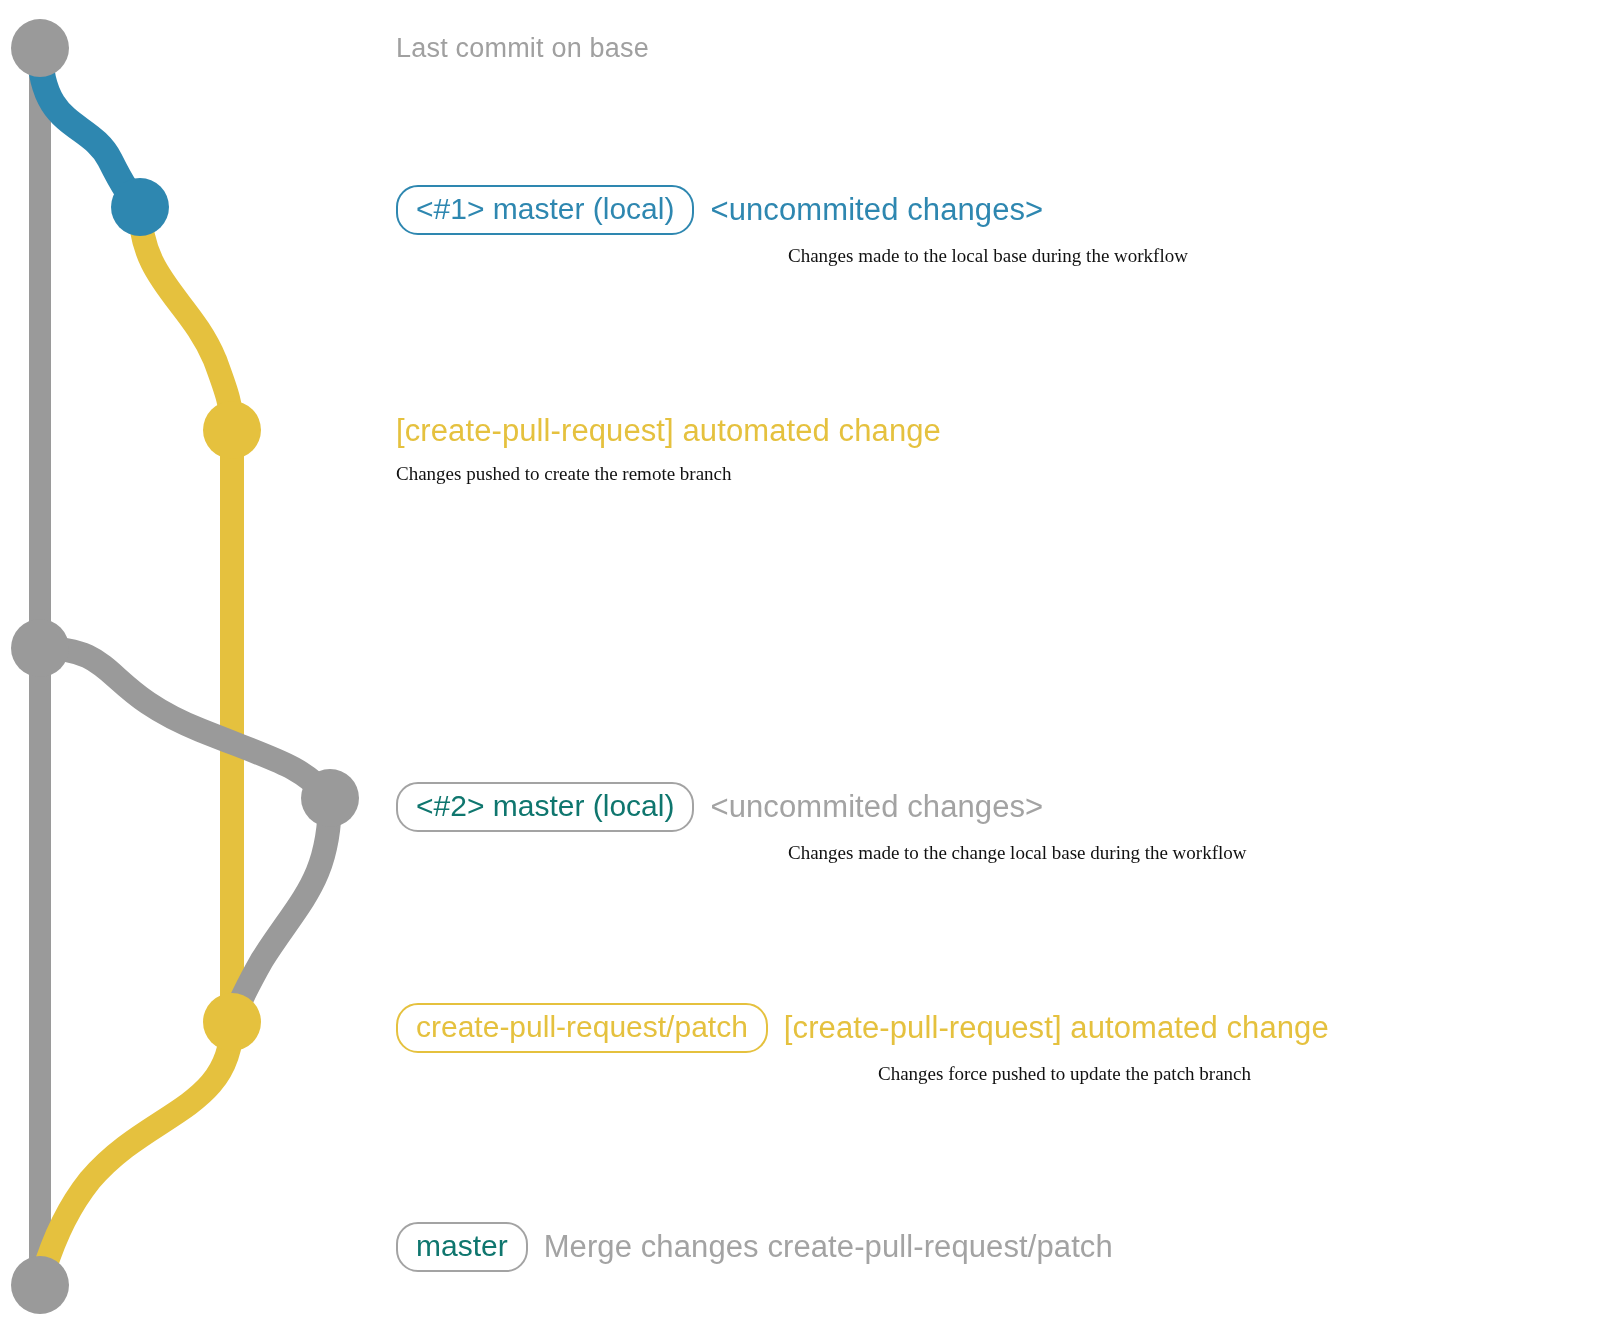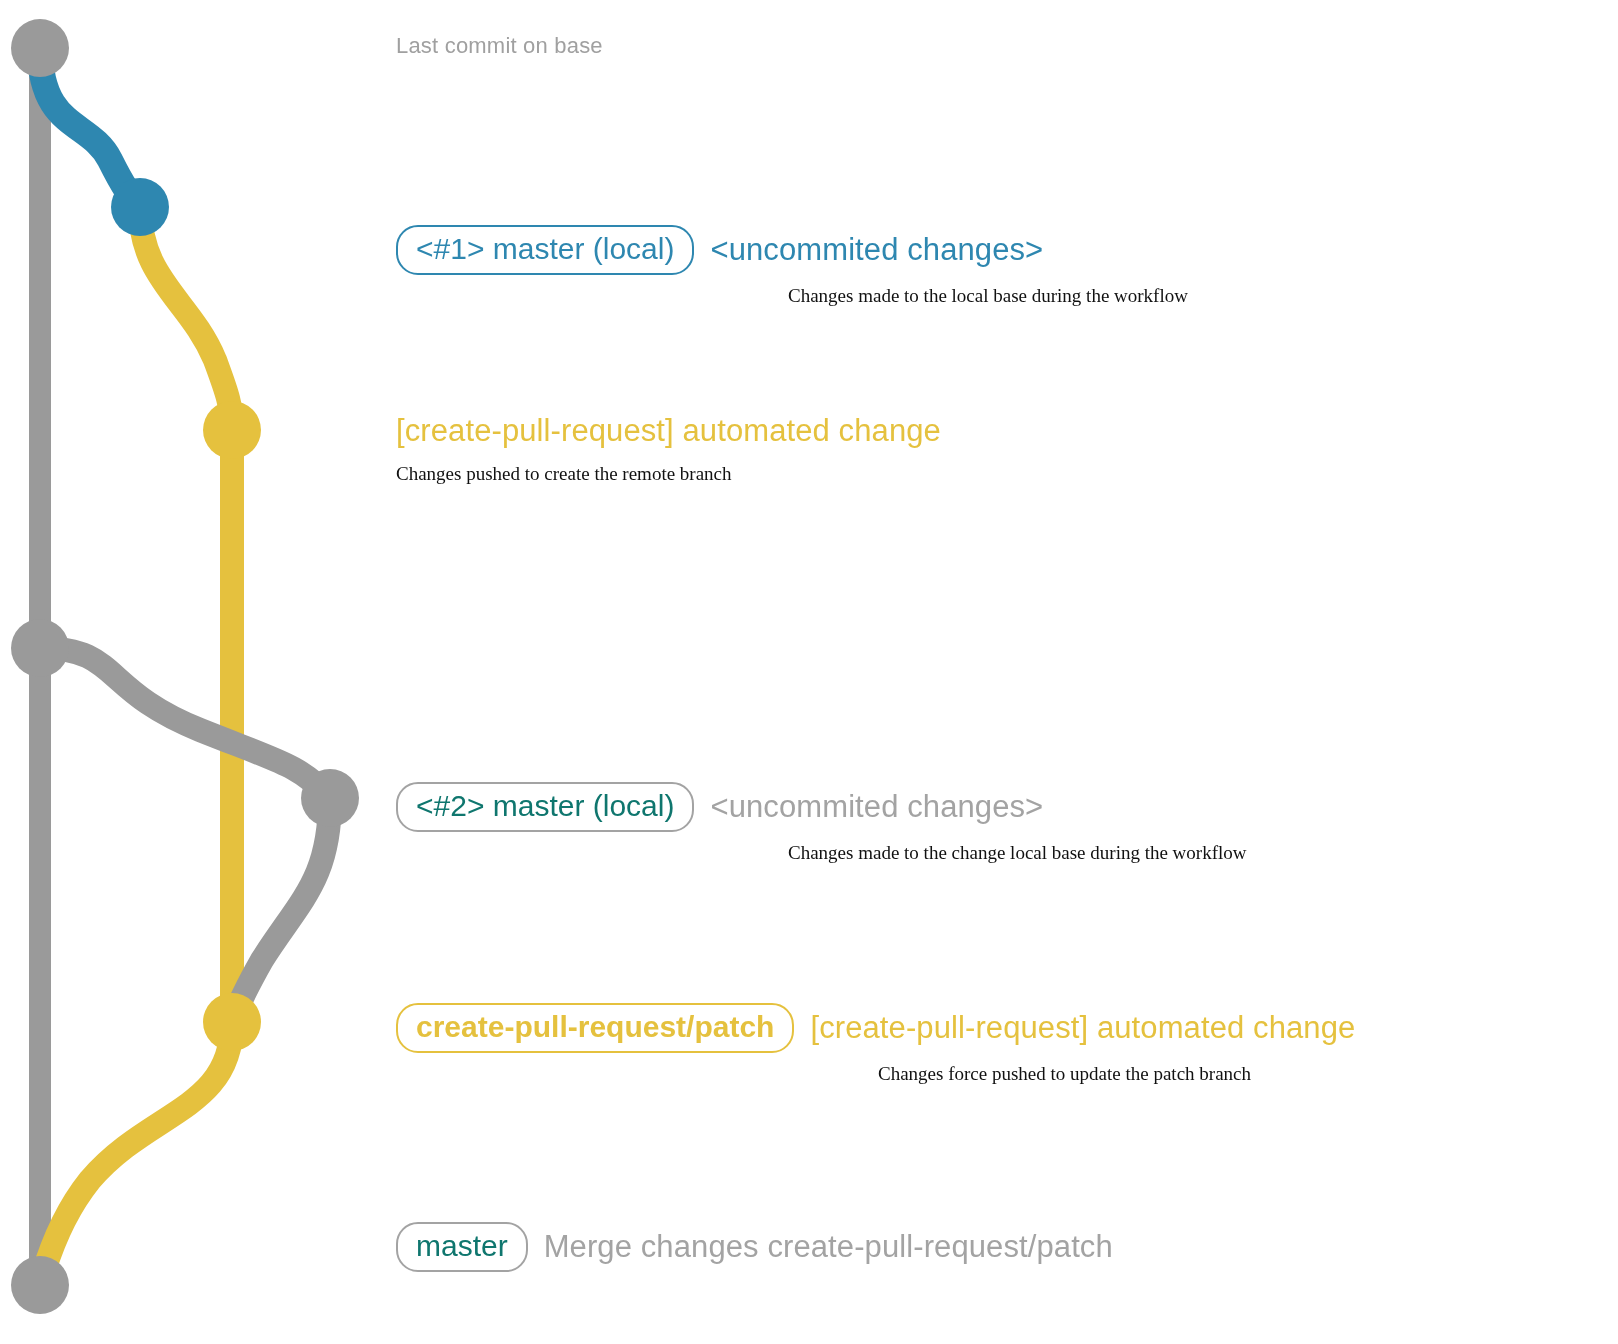--- a/index.html
+++ b/index.html
@@ -26,21 +26,21 @@
     left: 0;
     top: 0;
     width: 1618px;
     height: 1344px;
   }
   .entry {
     position: absolute;
   }
   .section-heading {
     font-family: "Liberation Sans", sans-serif;
-    font-size: 22px;
+    font-size: 27px;
     color: #a0a0a0;
     white-space: nowrap;
     letter-spacing: 0.2px;
   }
   .row {
     display: flex;
     align-items: center;
     white-space: nowrap;
   }
   .badge {
@@ -54,21 +54,20 @@
     background: #ffffff;
     white-space: nowrap;
   }
   .badge.blue {
     border-color: #2e87b0;
     color: #2e87b0;
   }
   .badge.yellow {
     border-color: #e5c13e;
     color: #e5c13e;
-    font-weight: bold;
   }
   .badge.gray {
     border-color: #a3a3a3;
     color: #0f766e;
   }
   .commit-msg {
     font-size: 31px;
     margin-left: 16px;
     white-space: nowrap;
     letter-spacing: 0.1px;
@@ -109,21 +108,21 @@
   <circle cx="232" cy="1022" r="29" fill="#e5c13e"></circle>
   <circle cx="40" cy="1285" r="29" fill="#9a9a9a"></circle>
 </svg>
 
 <div class="labels-layer">
 
   <div class="entry" style="left:396px; top:33px;">
     <div class="section-heading">Last commit on base</div>
   </div>
 
-  <div class="entry" style="left:396px; top:185px;margin-top:40px;">
+  <div class="entry" style="left:396px; top:185px;">
     <div class="row">
       <span class="badge blue">&lt;#1&gt; master (local)</span>
       <span class="commit-msg blue">&lt;uncommited changes&gt;</span>
     </div>
     <div class="desc" style="margin-left:392px;">Changes made to the local base during the workflow</div>
   </div>
 
   <div class="entry" style="left:396px; top:413px;">
     <div class="row">
       <span class="commit-msg yellow" style="margin-left:0;">[create-pull-request] automated change</span>

